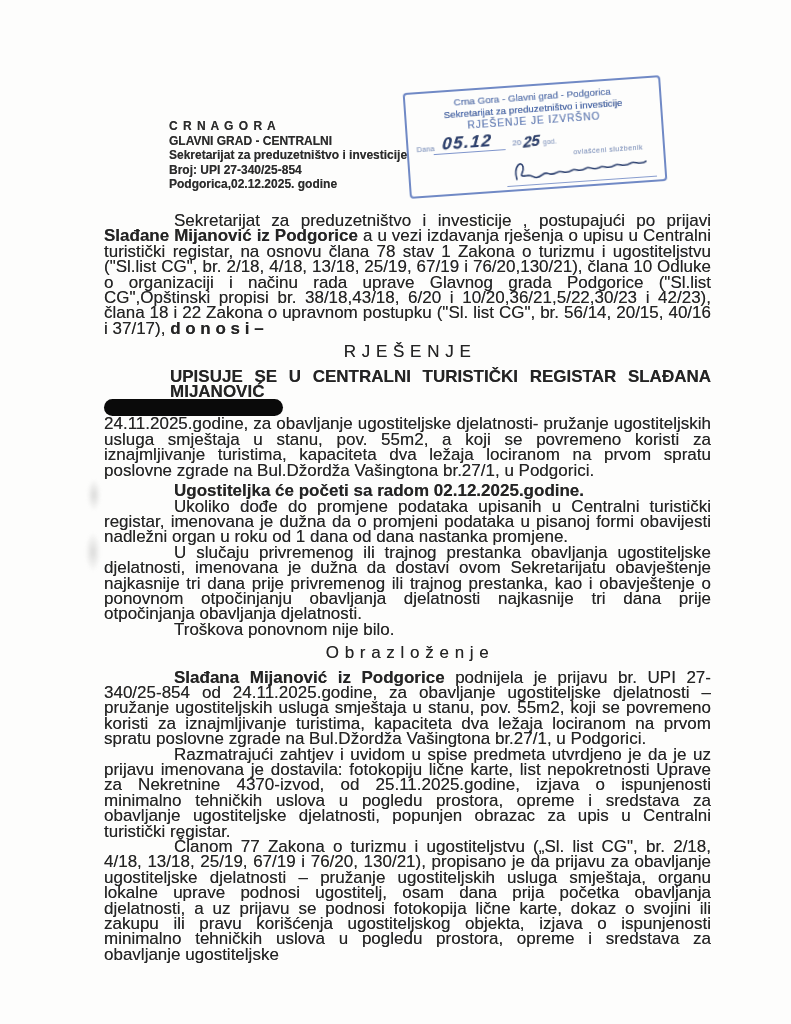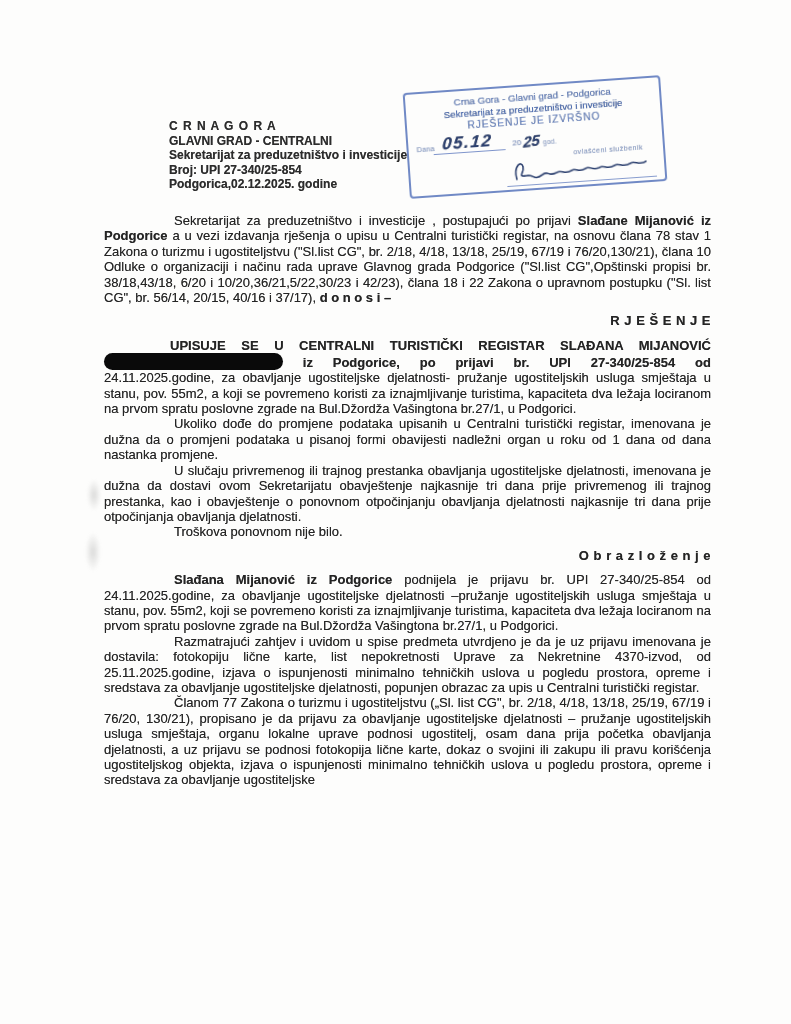--- a/index.html
+++ b/index.html
@@ -61,31 +61,31 @@
   .stamp-year-suffix { font-size: 7px; opacity: 0.55; padding: 0 0 2px 3px; }
   .stamp-officer { text-align: right; font-size: 7px; opacity: 0.6; margin-top: 3px; padding-right: 14px; letter-spacing: 0.5px; }
   .stamp-signature { display: block; margin: -2px 2px 0 auto; border-bottom: 1px solid rgba(72,104,182,0.65); width: 150px; }
 
   
   .main {
     position: absolute;
     left: 104px;
     top: 213px;
     width: 607px;
-    font-size: 13px;
+    font-size: 17px;
     line-height: 15.4px;
     text-align: justify;
     color: #242424;
   }
   .main p { margin: 0; }
   .indent { text-indent: 70px; }
   .bold { font-weight: 700; }
   .center-title {
-    text-align: right;
-    font-weight: 700;
+    text-align: center;
+    font-weight: 400;
     letter-spacing: 0.5px;
     margin: 8px 0 9px 0;
   }
   .force-justify { text-align: justify; text-align-last: justify; }
   .entry-line1 { font-weight: 700; padding-left: 66px; }
   .redaction {
     display: inline-block;
     width: 179px;
     height: 17px;
     background: #0a0a0a;
@@ -135,24 +135,25 @@
   </div>
 
   <div class="main">
 
     <p class="indent"><span>Sekretarijat za preduzetništvo i investicije , postupajući po prijavi </span><span class="bold">Slađane Mijanović iz Podgorice</span><span>  a u vezi izdavanja rješenja o upisu u Centralni turistički registar, na osnovu člana 78 stav 1 Zakona o turizmu i ugostiteljstvu ("Sl.list CG", br. 2/18, 4/18, 13/18, 25/19, 67/19 i 76/20,130/21), člana 10 Odluke o organizaciji i načinu rada uprave Glavnog grada Podgorice ("Sl.list CG",Opštinski propisi br. 38/18,43/18, 6/20 i 10/20,36/21,5/22,30/23 i 42/23), člana 18 i 22 Zakona o upravnom postupku ("Sl. list CG", br. 56/14, 20/15, 40/16 i 37/17),  </span><span class="bold">d o n o s i –</span></p>
 
     <div class="center-title">R J E Š E N J E</div>
 
     <div class="force-justify entry-line1">UPISUJE SE U CENTRALNI TURISTIČKI REGISTAR SLAĐANA MIJANOVIĆ</div>
 
-    <div class="force-justify"><span class="redaction"></span> <span class="bold">iz Podgorice, po prijavi br. UPI 27-340/25-854 od</span></div>
+    <div class="force-justify"><span class="redaction"></span> </div>
 
     <p>24.11.2025.godine, za obavljanje ugostiteljske djelatnosti- pružanje ugostiteljskih usluga smještaja u stanu, pov. 55m2, a koji se povremeno koristi za iznajmljivanje turistima, kapaciteta dva ležaja lociranom na prvom spratu poslovne zgrade na Bul.Džordža Vašingtona br.27/1, u Podgorici.</p>
 
+    <p class="indent start-line">Ugostiteljka će početi sa radom 02.12.2025.godine.</p>
 
     <p class="indent">Ukoliko dođe do promjene podataka upisanih u Centralni turistički registar, imenovana je dužna da o promjeni podataka u pisanoj formi obavijesti nadležni organ u roku od 1 dana od dana nastanka promjene.</p>
 
     <p class="indent">U slučaju privremenog ili trajnog prestanka obavljanja ugostiteljske djelatnosti, imenovana je dužna da dostavi ovom Sekretarijatu obavještenje najkasnije tri dana prije privremenog ili trajnog prestanka, kao i obavještenje o ponovnom otpočinjanju obavljanja djelatnosti najkasnije tri dana prije otpočinjanja obavljanja djelatnosti.</p>
 
     <p class="indent">Troškova ponovnom nije bilo.</p>
 
     <div class="center-title">O b r a z l o ž e n j e</div>
 
     <p class="indent"><span class="bold">Slađana Mijanović iz Podgorice</span><span> podnijela je prijavu br. UPI 27-340/25-854 od 24.11.2025.godine, za obavljanje ugostiteljske djelatnosti –pružanje ugostiteljskih usluga smještaja u stanu, pov. 55m2, koji se povremeno koristi za iznajmljivanje turistima, kapaciteta dva ležaja lociranom na prvom spratu poslovne zgrade na Bul.Džordža Vašingtona br.27/1, u Podgorici.</span></p>

